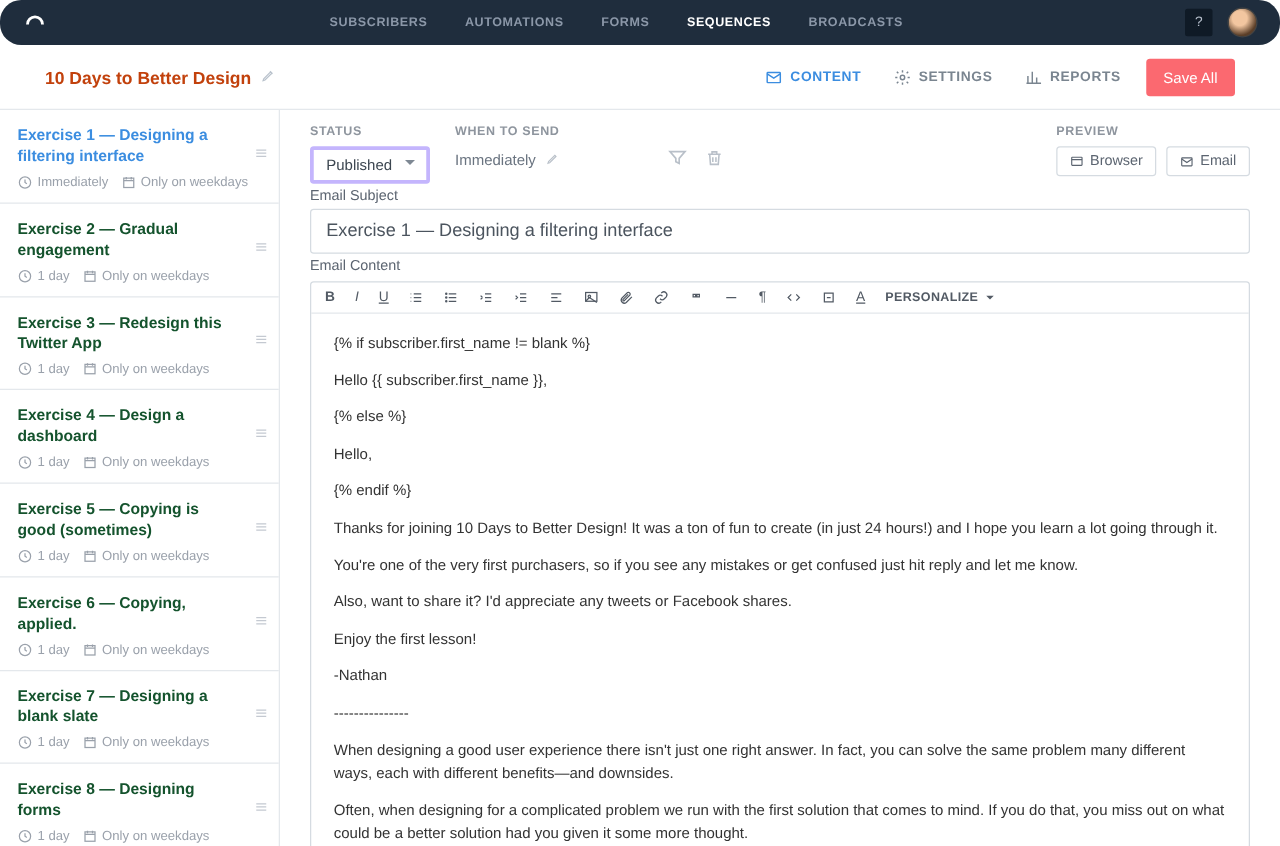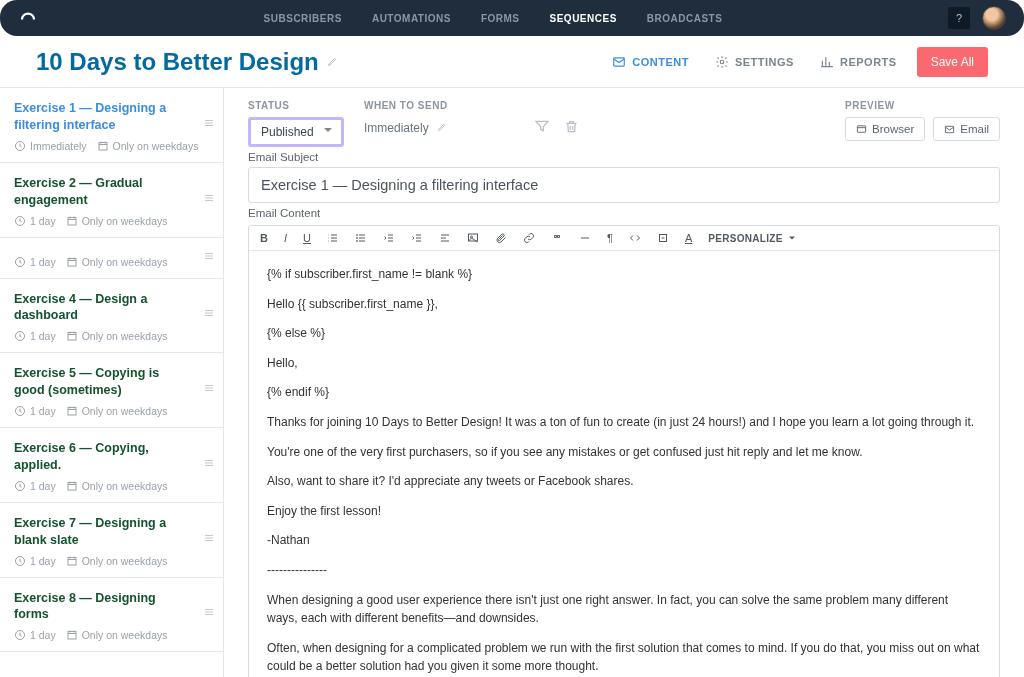--- a/index.html
+++ b/index.html
@@ -10,21 +10,21 @@
   .logo svg { stroke: #fff; }
   .nav-center { flex: 1; display: flex; justify-content: center; gap: 30px; }
   .nav-link { font-size: 10px; letter-spacing: .5px; color: #8b97a8; text-transform: uppercase; font-weight: 600; cursor: pointer; position: relative; padding: 12px 0; }
   .nav-link.active { color: #fff; }
   .nav-link.active::before { content:""; position:absolute; top:-12px; left:-4px; right:-4px; height:3px; background:#fb6970; }
   .nav-right { display:flex; align-items:center; gap:12px; }
   .help-btn { width:22px; height:22px; background:#0f1a26; color:#b6bfcc; font-size:11px; display:flex; align-items:center; justify-content:center; border-radius:2px; cursor:pointer; }
   .avatar { width:24px; height:24px; border-radius:50%; background: radial-gradient(circle at 40% 35%, #f2c6a0 30%, #5a3e28 70%); border:1px solid #444; }
   
   .titlebar { height: 52px; border-bottom:1px solid #e4e8ec; display:flex; align-items:center; padding:0 36px; }
-  .page-title { font-size: 24px; font-weight:600; color:#0369a1; }
+  .page-title { font-size: 14px; font-weight:600; color:#c2410c; }
   .edit-pencil { margin-left:8px; color:#b9c2cc; }
   .titlebar-spacer { flex:1; }
   .tab-link { display:flex; align-items:center; gap:6px; font-size:11px; font-weight:600; letter-spacing:.5px; color:#7a8590; margin-left:26px; cursor:pointer; text-transform:uppercase; }
   .tab-link.active { color:#3b8de0; }
   .tab-link svg { width:14px; height:14px; }
   .save-btn { margin-left:20px; background:#fb6970; color:#fff; border:none; padding:8px 14px; font-size:12px; font-weight:500; border-radius:3px; cursor:pointer; }
   
   .body { display:flex; height:calc(677px - 36px - 52px); }
   .sidebar { width: 224px; border-right:1px solid #e4e8ec; overflow-y:auto; }
   .seq-item { padding:12px 14px 10px; border-bottom:1px solid #e4e8ec; position:relative; cursor:pointer; }
@@ -149,20 +149,21 @@
               <path d="M4 9h16M8 3v4M16 3v4"></path>
             </svg>
             <span>Only on weekdays</span>
           </span>
         </div>
         <span class="seq-drag"><svg width="12" height="14" viewBox="0 0 24 24" fill="none" stroke="currentColor" stroke-width="2">
             <path d="M4 7h16M4 12h16M4 17h16"></path>
           </svg></span>
       </div>
       <div class="seq-item">
+        <div class="seq-title">Exercise 3 — Redesign this Twitter App</div>
         <div class="seq-meta">
           <span class="m">
             <svg class="ic" viewBox="0 0 24 24" fill="none" stroke="currentColor" stroke-width="2">
               <circle cx="12" cy="12" r="9"></circle>
               <path d="M12 7v5l3 2"></path>
             </svg>
             <span>1 day</span>
           </span>
           <span class="m">
             <svg class="ic" viewBox="0 0 24 24" fill="none" stroke="currentColor" stroke-width="2">

